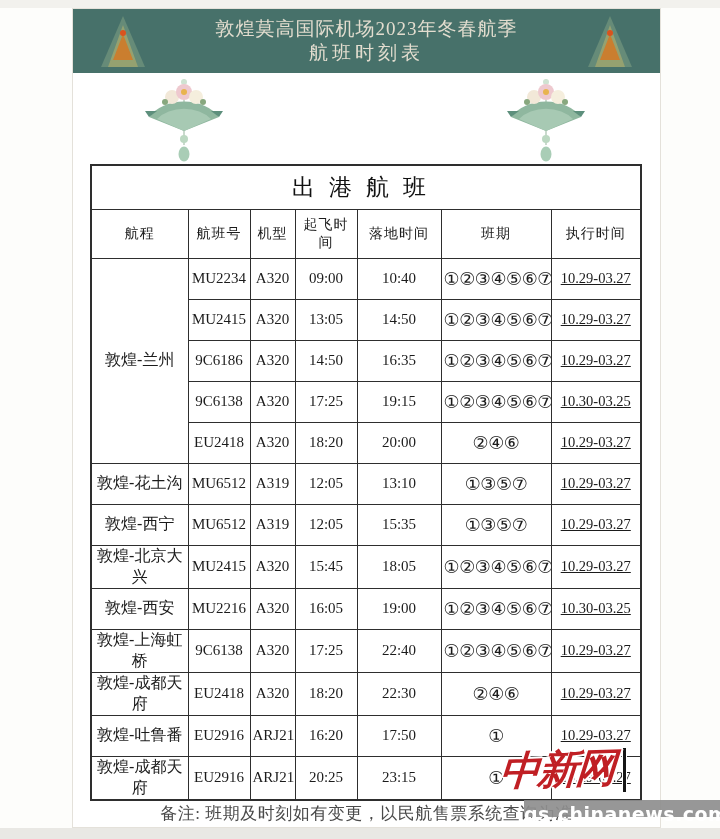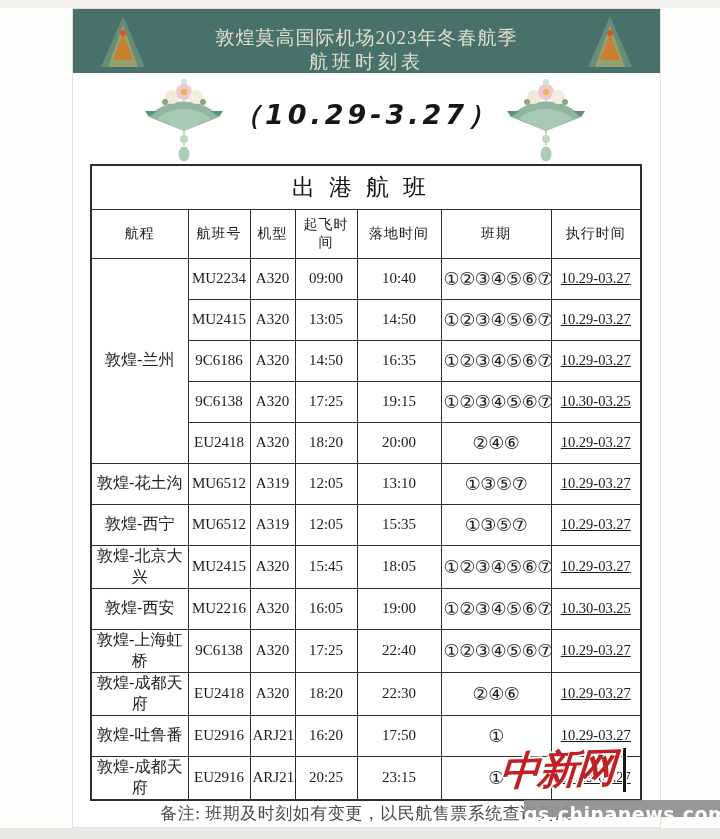--- a/index.html
+++ b/index.html
@@ -17,21 +17,21 @@
   .page {
     position:absolute; left:72px; top:8px; width:589px; height:820px;
     background:#ffffff; border:1px solid #e4e1da;
   }
 
   
   .banner {
     position:absolute; left:0; top:0; width:100%; height:64px;
     background:#47716a; color:#e3ddcf; text-align:center;
   }
-  .banner-line1 { padding-top:17px; font-size:19px; letter-spacing:1px; line-height:24px; }
+  .banner-line1 { padding-top:8px; font-size:19px; letter-spacing:1px; line-height:24px; }
   .banner-line2 { font-size:19px; letter-spacing:4px; line-height:24px; }
   .mountain { position:absolute; top:5px; }
   .mountain.left  { left:22px; }
   .mountain.right { right:22px; }
 
   
   .ornament { position:absolute; top:68px; }
   .ornament.left  { left:70px; }
   .ornament.right { left:432px; }
   .season {
@@ -146,21 +146,20 @@
     <circle cx="29" cy="20" r="7" fill="#f2e8d8"></circle>
     <circle cx="41" cy="15" r="8" fill="#eec9cf"></circle>
     <circle cx="53" cy="20" r="7" fill="#f5eedd"></circle>
     <circle cx="41" cy="15" r="3" fill="#e8b44f"></circle>
     <circle cx="22" cy="25" r="3" fill="#88a87f"></circle>
     <circle cx="60" cy="25" r="3" fill="#88a87f"></circle>
     <circle cx="41" cy="62" r="4" fill="#bcd8c2"></circle>
     <ellipse cx="41" cy="77" rx="5.5" ry="7.5" fill="#a9cdb6"></ellipse>
   </svg>
 
-  <div class="season">（10.29-3.27）</div>
 
   <table class="flights">
     <colgroup>
       <col style="width:97px">
         <col style="width:62px">
         <col style="width:45px">
       <col style="width:62px">
         <col style="width:84px">
         <col style="width:110px">
         <col style="width:90px">

